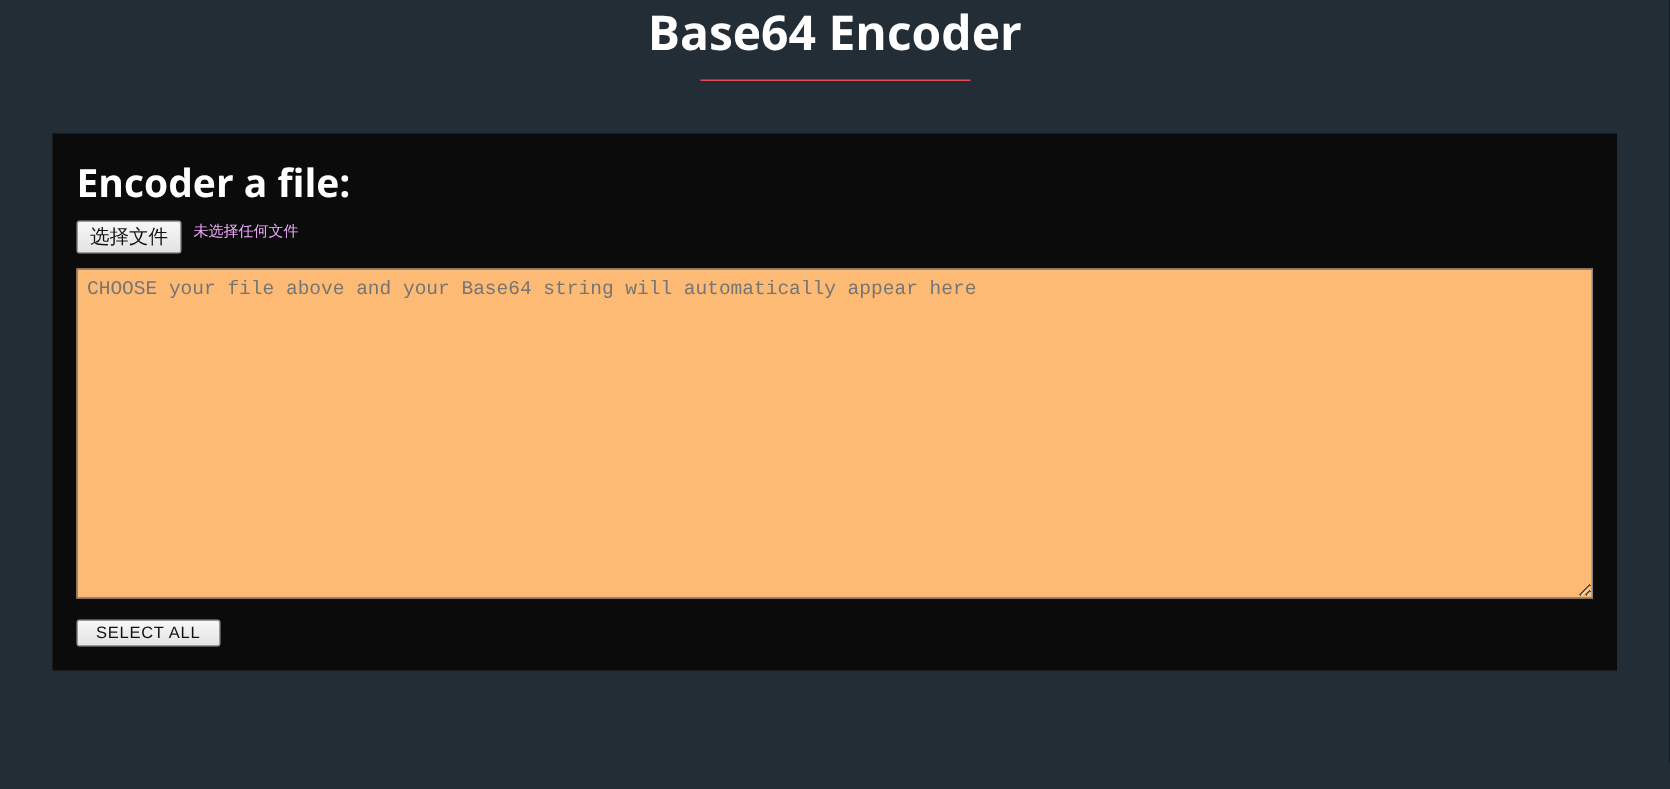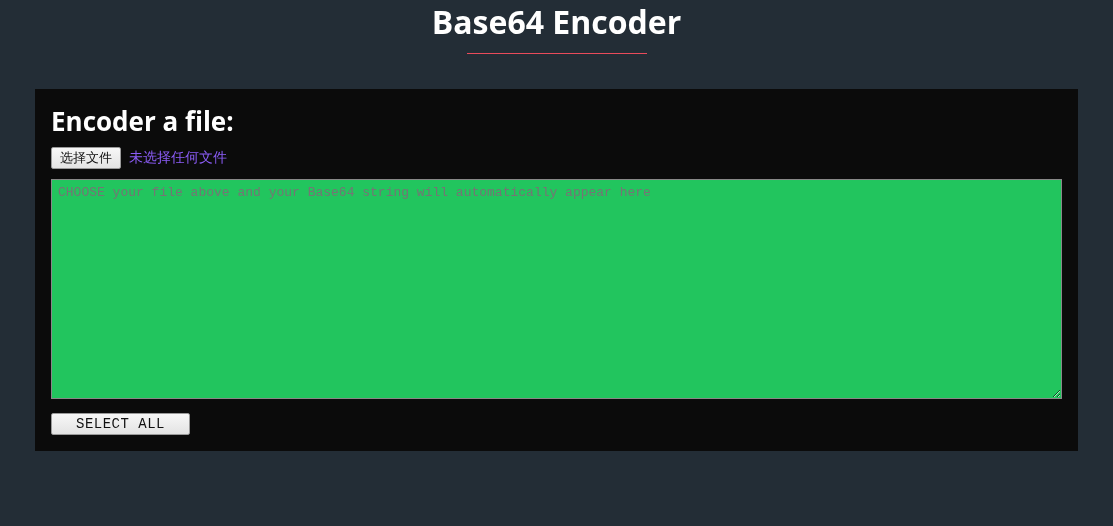--- a/index.html
+++ b/index.html
@@ -32,62 +32,62 @@
       margin: 0 35px;
       padding: 14px 16px 16px 16px;
     }
     .choose-heading {
       font-size: 26px;
       font-weight: 700;
       margin-bottom: 8px;
     }
     .file-row {
       display: flex;
-      align-items: center;
+      align-items: flex-start;
       gap: 8px;
       margin-bottom: 10px;
     }
     .file-btn {
       background: #efefef;
       background: linear-gradient(#f7f7f7, #e3e3e3);
       border: 1px solid #9a9a9a;
       border-radius: 2px;
       padding: 1px 8px;
       font-size: 13px;
       font-family: "Microsoft YaHei", Arial, sans-serif;
       color: #111;
       cursor: pointer;
     }
     .file-status {
-      font-size: 14px;
+      font-size: 10px;
       font-family: "Microsoft YaHei", Arial, sans-serif;
-      color: #8b5cf6;
+      color: #f0abfc;
     }
     .output-area {
       width: 100%;
       height: 220px;
       resize: both;
-      background: #22c55e;
+      background: #fdba74;
       color: #222;
       border: 1px solid #888;
       font-family: "Courier New", Courier, monospace;
       font-size: 13px;
       padding: 4px 6px;
       line-height: 1.35;
       display: block;
     }
     .select-all-btn {
       margin-top: 14px;
       background: #efefef;
       background: linear-gradient(#f7f7f7, #e3e3e3);
       border: 1px solid #9a9a9a;
       border-radius: 2px;
-      padding: 2px 24px;
-      font-size: 14px;
-      font-family: Liberation Mono, monospace;
+      padding: 2px 12px;
+      font-size: 11px;
+      font-family: Liberation Sans, sans-serif;
       color: #111;
       cursor: pointer;
       letter-spacing: 0.5px;
     }
   </style>
 </head>
 <body>
 
 <h1 class="page-title">Base64 Encoder</h1>
 <div class="title-underline"></div>

